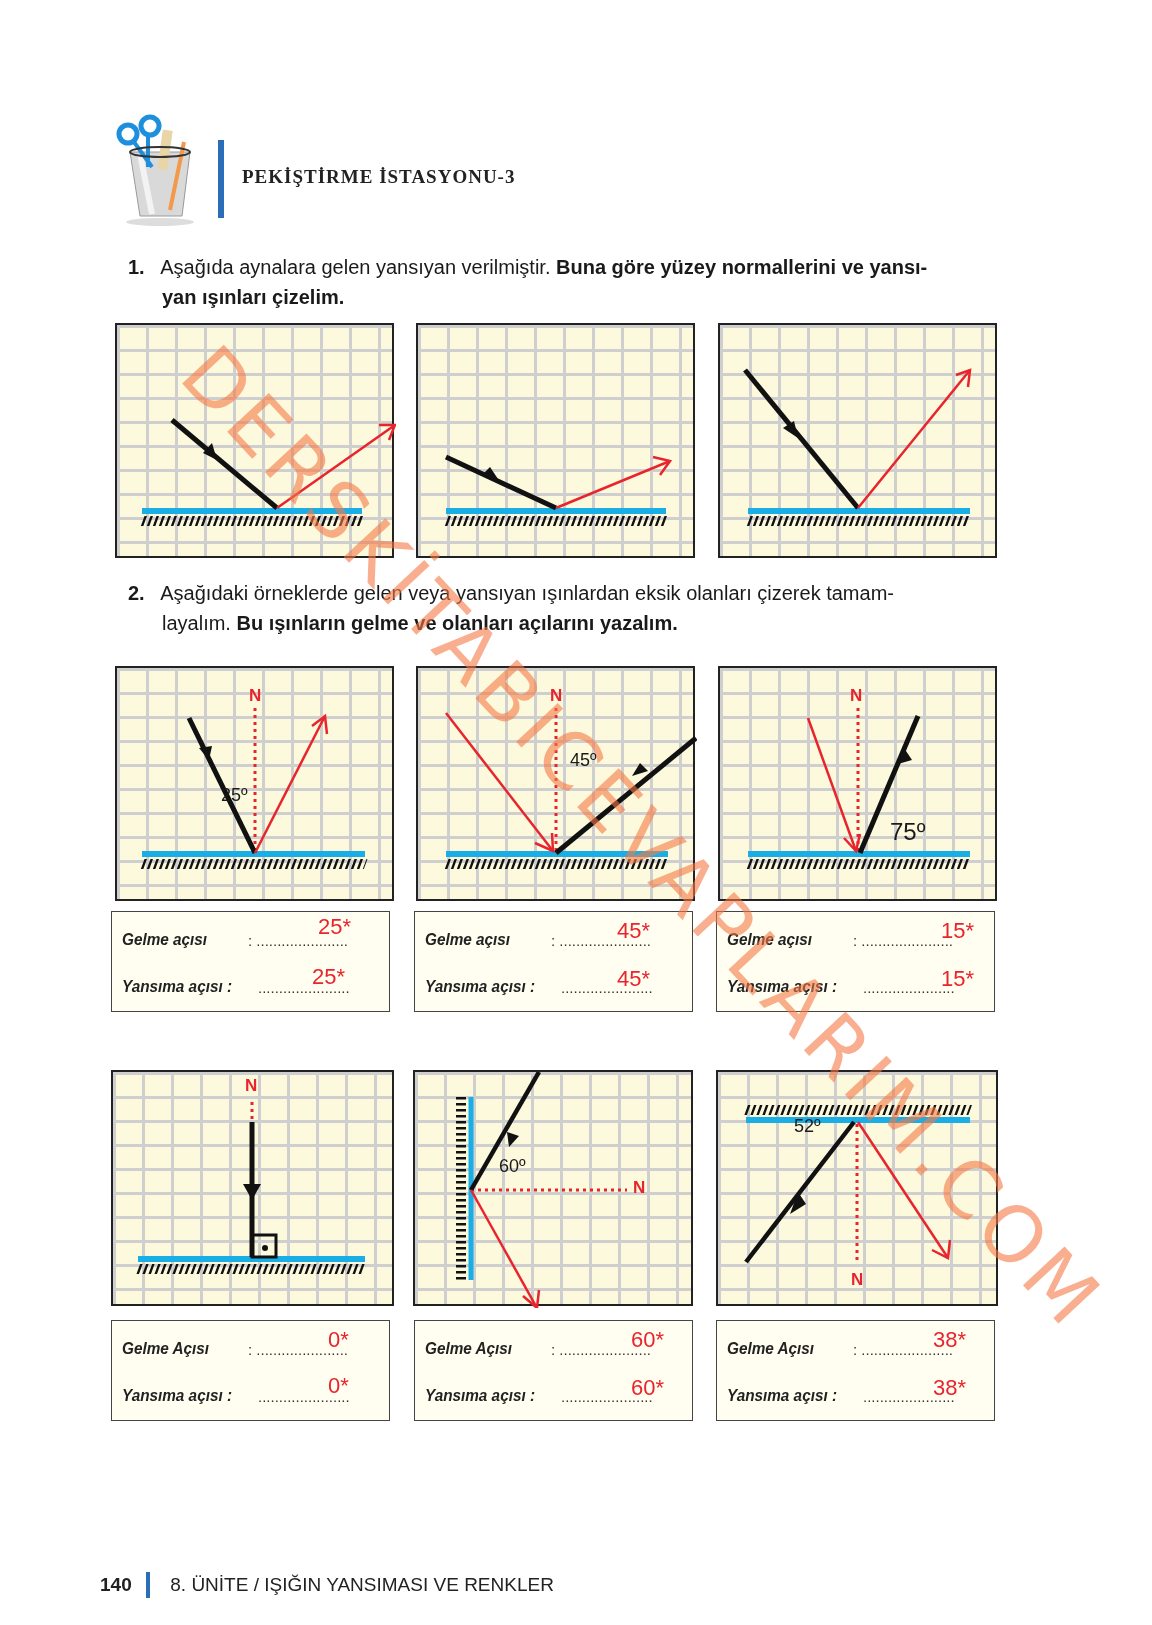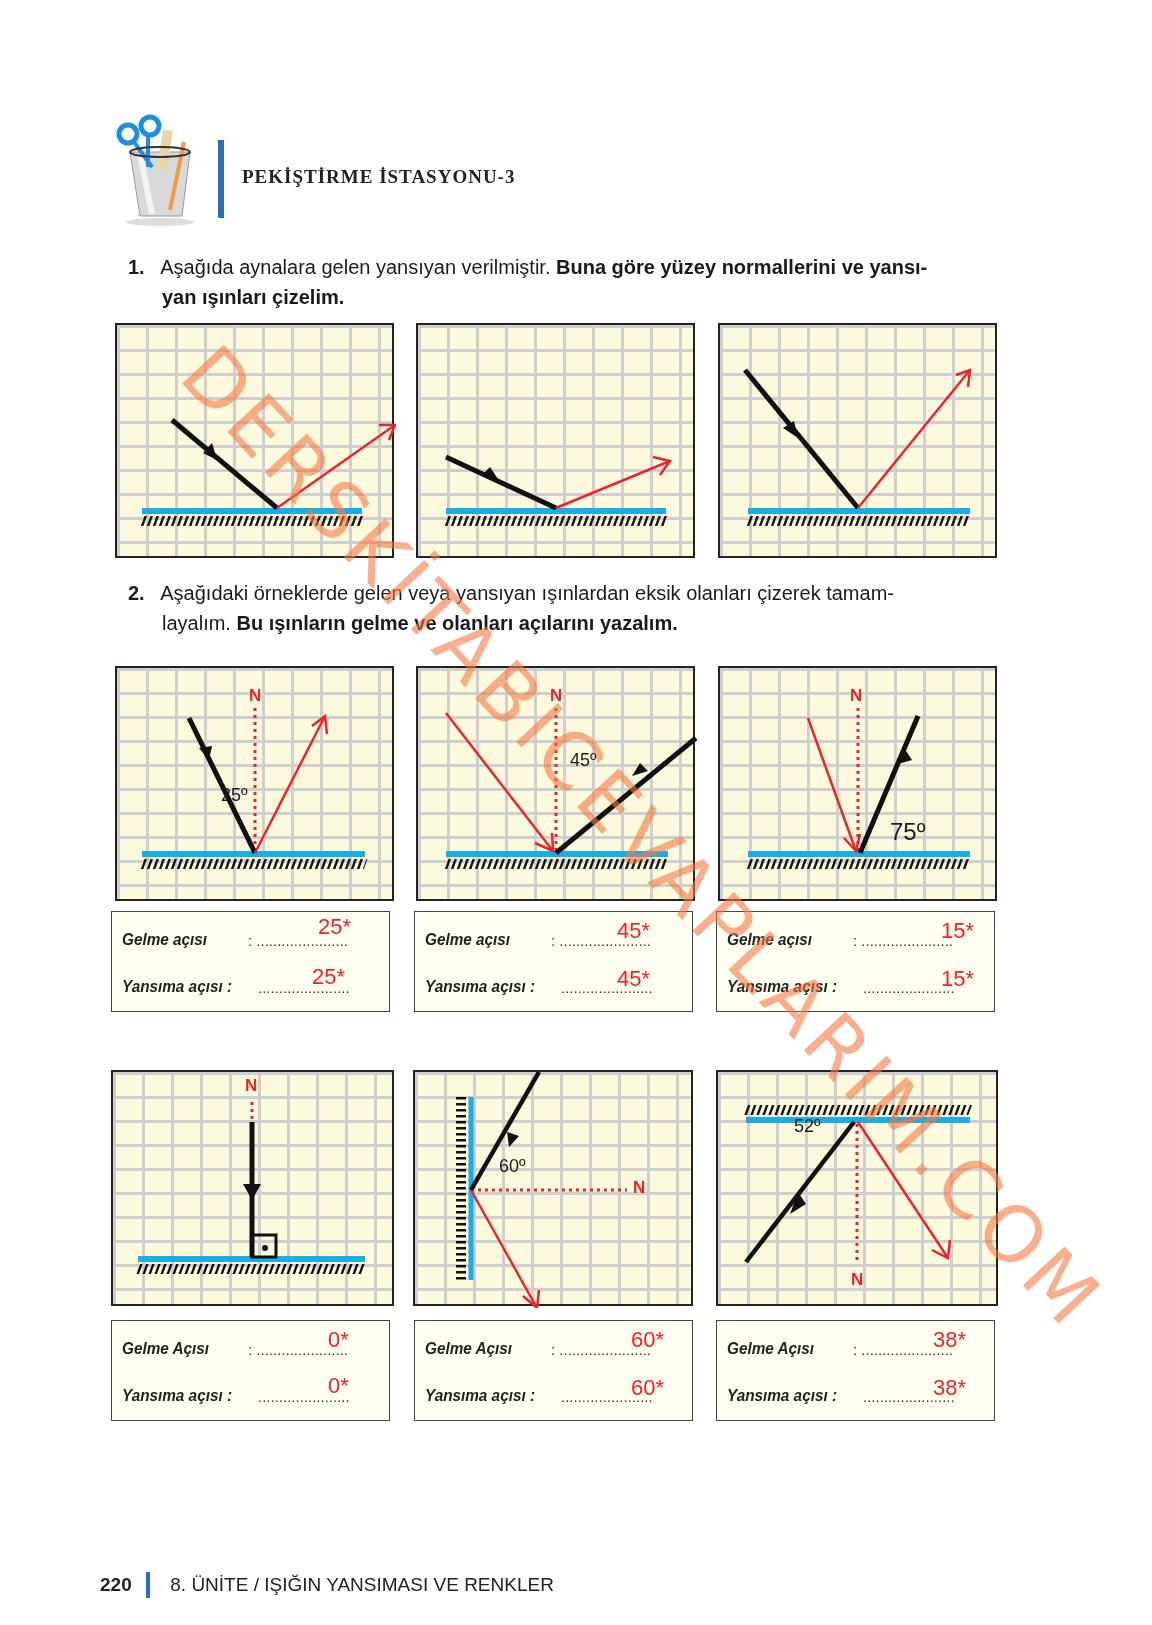--- a/index.html
+++ b/index.html
@@ -209,19 +209,19 @@
 <div class="ansbox" style="left:716px;top:1320px;width:279px;height:101px;">
   <div class="ansrow" style="top:18px;">Gelme Açısı</div>
   <div class="dots" style="left:136px;top:20px;"><span>:</span> <span>......................</span></div>
   <div class="ansval" style="left:172px;top:6px;">38*</div>
   <div class="ansrow" style="top:65px;">Yansıma açısı :</div>
   <div class="dots" style="left:146px;top:67px;">......................</div>
   <div class="ansval" style="left:172px;top:54px;">38*</div>
 </div>
 
 <div class="abs footer">
-  <span class="pg">220</span>
+  <span class="pg">140</span>
   <span style="display:inline-block;width:28px;"></span>
   <span>8. ÜNİTE / IŞIĞIN YANSIMASI VE RENKLER</span>
 </div>
 <div class="abs footer-bar"></div>
 
 <div class="abs watermark">DERSKİTABICEVAPLARIM.COM</div>
 
 </body></html>

